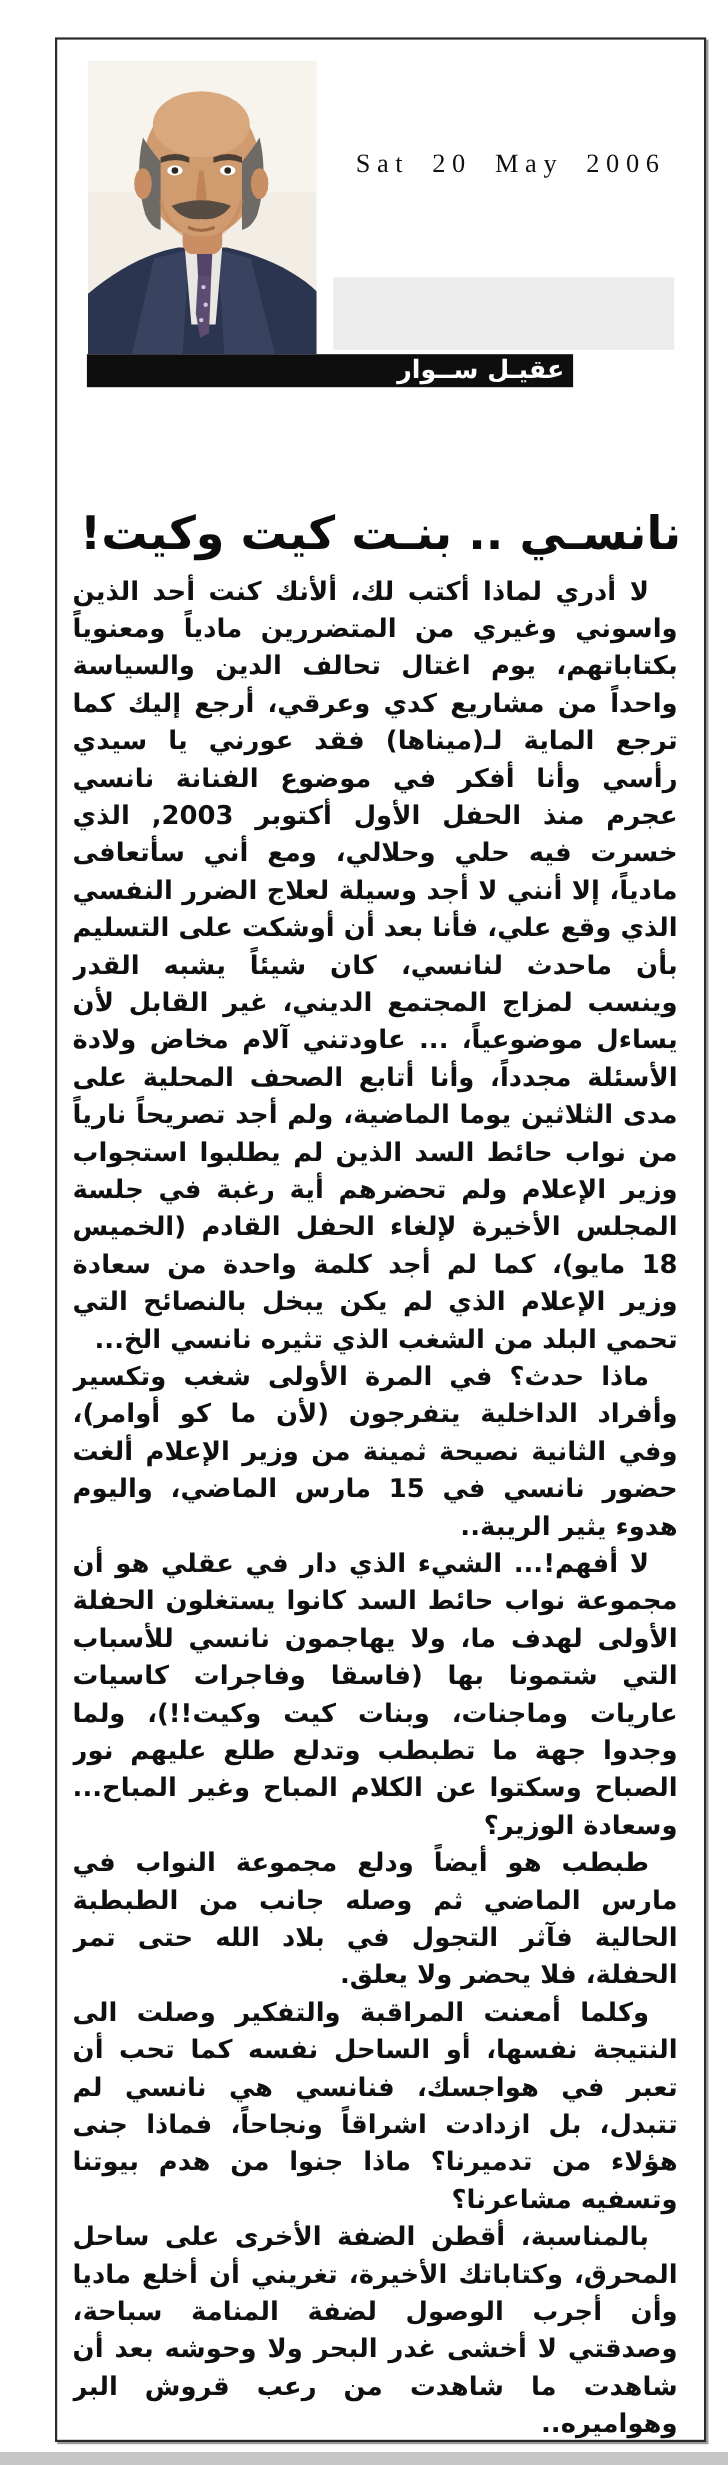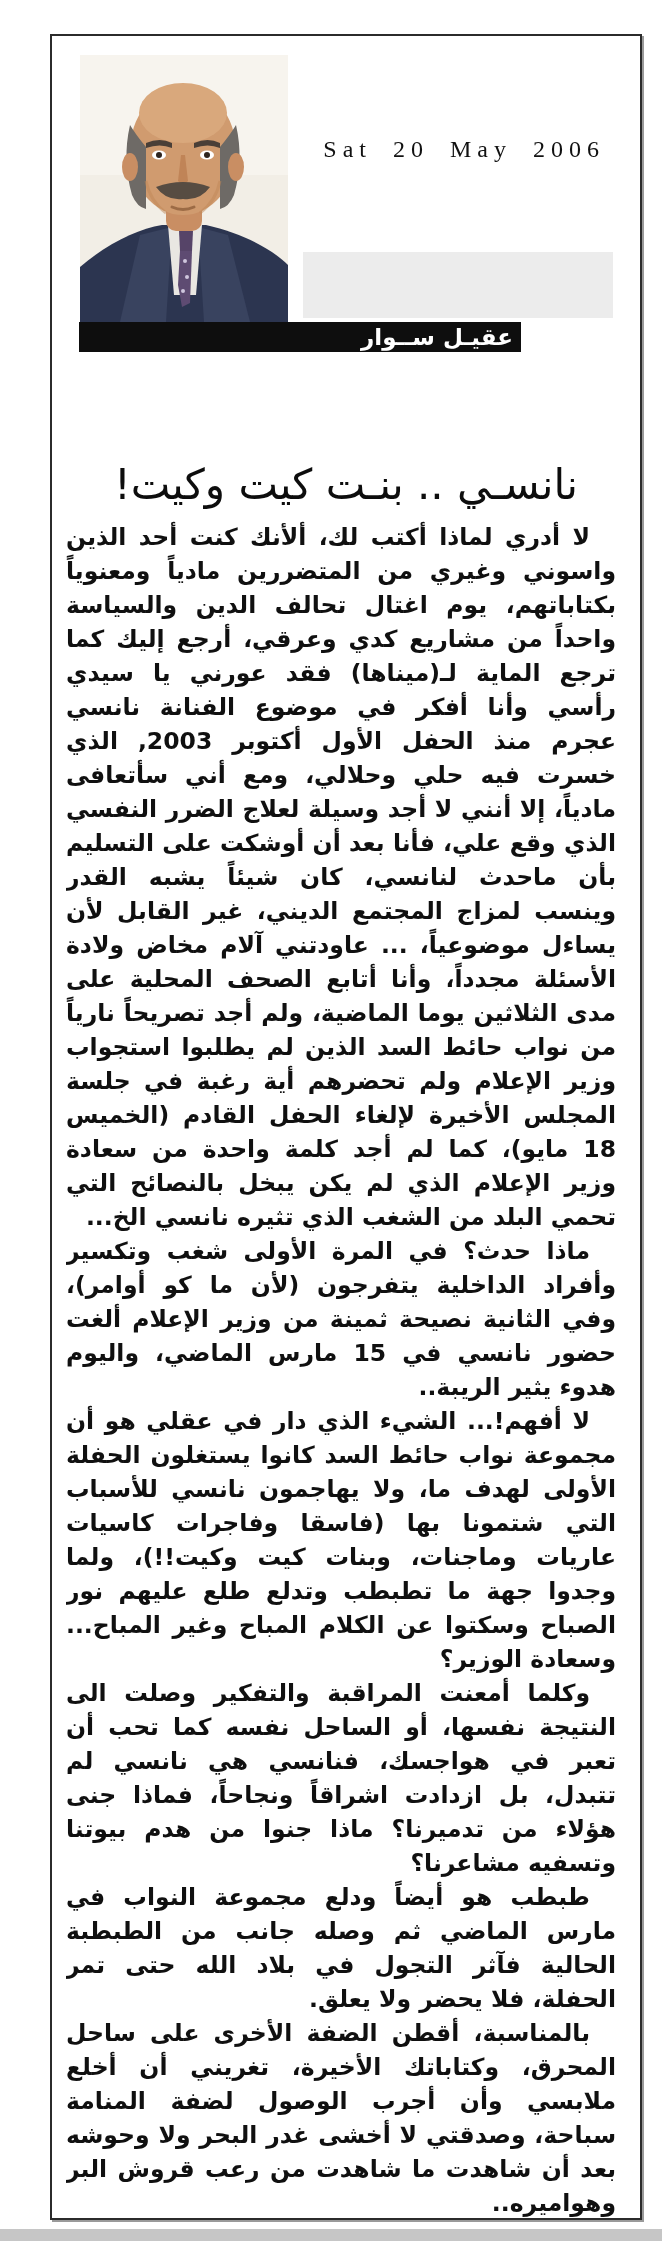--- a/index.html
+++ b/index.html
@@ -18,21 +18,21 @@
   .author-bar{position:absolute;left:27px;top:286px;width:442px;height:30px;background:#0e0e0e;
         color:#ffffff;direction:rtl;text-align:right;font-size:23px;font-weight:bold;
         line-height:30px;padding:0;}
   .author-bar span{padding-right:8px;display:inline-block;}
   .email-box{position:absolute;left:13px;top:346px;width:327px;border-top:2px solid #1a1a1a;
         border-bottom:2px solid #1a1a1a;font-family:"Liberation Serif",serif;font-size:21px;
         letter-spacing:2.5px;line-height:28px;color:#111;direction:ltr;text-align:left;
         padding:1px 0 1px 2px;white-space:nowrap;}
   
   .article-title{position:absolute;left:0;top:424px;width:100%;text-align:center;direction:rtl;
-        font-size:42px;font-weight:normal;color:#0d0d0d;white-space:nowrap;}
+        font-size:42px;font-weight:bold;color:#0d0d0d;white-space:nowrap;}
   .article-body{position:absolute;right:24px;top:484px;width:550px;height:1700px;overflow:hidden;
         direction:rtl;text-align:justify;font-size:23.5px;font-weight:bold;color:#101010;
         line-height:34px;}
   .article-body p{margin:0;text-indent:26px;}
   .footer-strip{position:absolute;left:0;top:2229px;width:662px;height:12px;background:#c6c6c6;}
 </style>
 </head>
 <body>
 
 <div class="page">
@@ -94,22 +94,22 @@
       <span>عقيـل ســوار</span>
     </div>
 
 
     <div class="article-title">نانسـي .. بنـت كيت وكيت!</div>
 
     <div class="article-body">
       <p>لا أدري لماذا أكتب لك، ألأنك كنت أحد الذين واسوني وغيري من المتضررين مادياً ومعنوياً بكتاباتهم، يوم اغتال تحالف الدين والسياسة واحداً من مشاريع كدي وعرقي، أرجع إليك كما ترجع الماية لـ(ميناها) فقد عورني يا سيدي رأسي وأنا أفكر في موضوع الفنانة نانسي عجرم منذ الحفل الأول أكتوبر 2003, الذي خسرت فيه حلي وحلالي، ومع أني سأتعافى مادياً، إلا أنني لا أجد وسيلة لعلاج الضرر النفسي الذي وقع علي، فأنا بعد أن أوشكت على التسليم بأن ماحدث لنانسي، كان شيئاً يشبه القدر وينسب لمزاج المجتمع الديني، غير القابل لأن يساءل موضوعياً، ... عاودتني آلام مخاض ولادة الأسئلة مجدداً، وأنا أتابع الصحف المحلية على مدى الثلاثين يوما الماضية، ولم أجد تصريحاً نارياً من نواب حائط السد الذين لم يطلبوا استجواب وزير الإعلام ولم تحضرهم أية رغبة في جلسة المجلس الأخيرة لإلغاء الحفل القادم (الخميس 18 مايو)، كما لم أجد كلمة واحدة من سعادة وزير الإعلام الذي لم يكن يبخل بالنصائح التي تحمي البلد من الشغب الذي تثيره نانسي الخ...</p>
       <p>ماذا حدث؟ في المرة الأولى شغب وتكسير وأفراد الداخلية يتفرجون (لأن ما كو أوامر)، وفي الثانية نصيحة ثمينة من وزير الإعلام ألغت حضور نانسي في 15 مارس الماضي، واليوم هدوء يثير الريبة..</p>
       <p>لا أفهم!... الشيء الذي دار في عقلي هو أن مجموعة نواب حائط السد كانوا يستغلون الحفلة الأولى لهدف ما، ولا يهاجمون نانسي للأسباب التي شتمونا بها (فاسقا وفاجرات كاسيات عاريات وماجنات، وبنات كيت وكيت!!)، ولما وجدوا جهة ما تطبطب وتدلع طلع عليهم نور الصباح وسكتوا عن الكلام المباح وغير المباح... وسعادة الوزير؟</p>
+      <p>طبطب هو أيضاً ودلع مجموعة النواب في مارس الماضي ثم وصله جانب من الطبطبة الحالية فآثر التجول في بلاد الله حتى تمر الحفلة، فلا يحضر ولا يعلق.</p>
       <p>وكلما أمعنت المراقبة والتفكير وصلت الى النتيجة نفسها، أو الساحل نفسه كما تحب أن تعبر في هواجسك، فنانسي هي نانسي لم تتبدل، بل ازدادت اشراقاً ونجاحاً، فماذا جنى هؤلاء من تدميرنا؟ ماذا جنوا من هدم بيوتنا وتسفيه مشاعرنا؟</p>
-      <p>طبطب هو أيضاً ودلع مجموعة النواب في مارس الماضي ثم وصله جانب من الطبطبة الحالية فآثر التجول في بلاد الله حتى تمر الحفلة، فلا يحضر ولا يعلق.</p>
-      <p>بالمناسبة، أقطن الضفة الأخرى على ساحل المحرق، وكتاباتك الأخيرة، تغريني أن أخلع ملابسي وأن أجرب الوصول لضفة المنامة سباحة، وصدقتي لا أخشى غدر البحر ولا وحوشه بعد أن شاهدت ما شاهدت من رعب قروش البر وهواميره..</p>
+      <p>بالمناسبة، أقطن الضفة الأخرى على ساحل المحرق، وكتاباتك الأخيرة، تغريني أن أخلع ماديا وأن أجرب الوصول لضفة المنامة سباحة، وصدقتي لا أخشى غدر البحر ولا وحوشه بعد أن شاهدت ما شاهدت من رعب قروش البر وهواميره..</p>
 
     </div>
 
   </div>
 
   <div class="footer-strip"></div>
 </div>
 
 </body></html>

